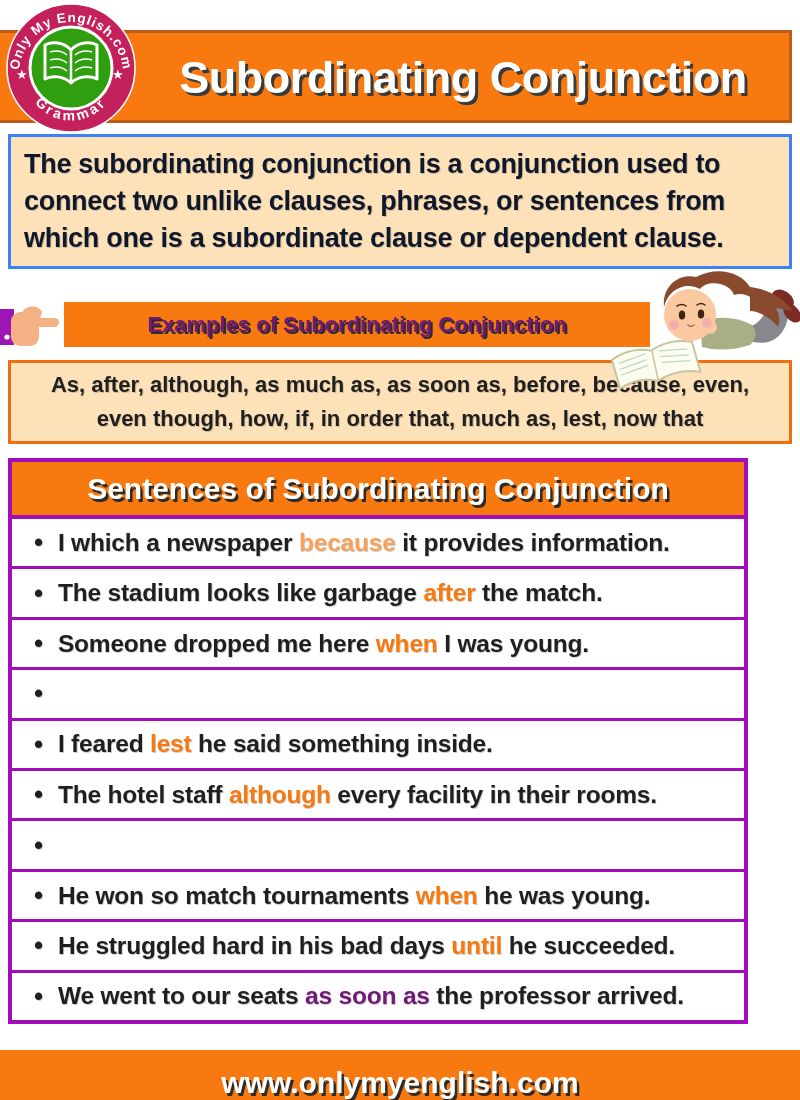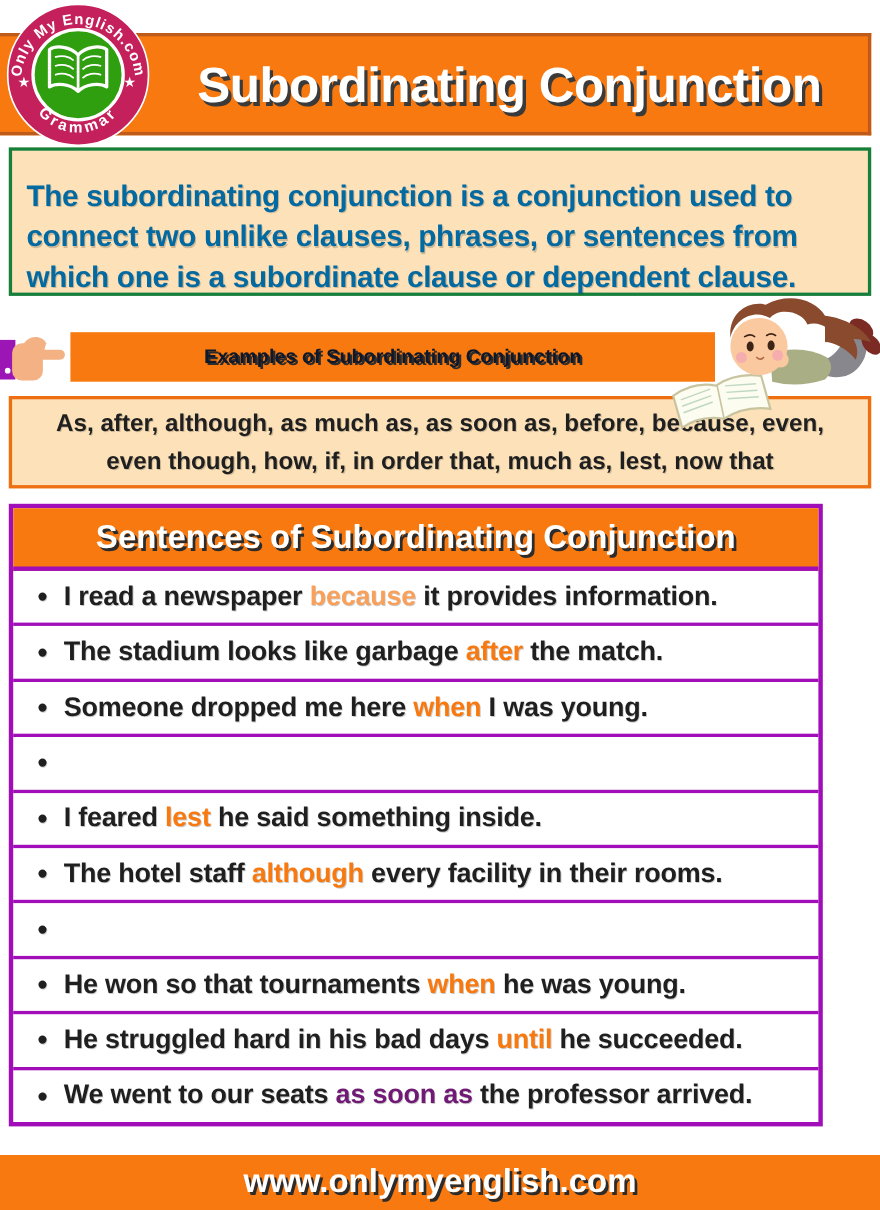--- a/index.html
+++ b/index.html
@@ -10,29 +10,29 @@
   .header-band{position:absolute;left:0;top:30px;width:789px;height:87px;
     background:#F8790F;border:3px solid #BE5A1A;border-left:none;}
   .header-title{position:absolute;left:138px;top:42px;width:650px;height:72px;
     display:flex;align-items:center;justify-content:center;
     color:#ffffff;font-size:45px;font-weight:bold;letter-spacing:-0.5px;
     text-shadow:3px 3px 0 #3a3a3a;white-space:nowrap;text-align:center;}
   .logo{position:absolute;left:5px;top:2px;width:132px;height:132px;}
 
   
   .definition-box{position:absolute;left:8px;top:134px;width:784px;height:135px;
-    box-sizing:border-box;background:#FDE2B9;border:3px solid #15803d;
-    padding:23px 13px;color:#0369a1;font-size:27px;font-weight:600;
+    box-sizing:border-box;background:#FDE2B9;border:3px solid #3b82f6;
+    padding:9px 13px;color:#0f172a;font-size:27px;font-weight:600;
     line-height:37px;letter-spacing:-0.3px;text-shadow:1px 1px 0 rgba(0,0,0,0.18);}
 
   
   .hand-pointer{position:absolute;left:0;top:292px;width:62px;height:60px;}
   .examples-banner{position:absolute;left:64px;top:302px;width:586px;height:45px;
     background:#F8790F;display:flex;align-items:center;justify-content:center;
-    color:#0f172a;font-size:18px;font-weight:bold;
+    color:#701a75;font-size:22px;font-weight:bold;
     text-shadow:2px 2px 0 #2c2c2c;white-space:nowrap;}
   .girl-illustration{position:absolute;right:0;top:255px;width:200px;height:135px;z-index:5;}
   .examples-box{position:absolute;left:8px;top:360px;width:784px;height:84px;
     box-sizing:border-box;background:#FDE2B9;border:3px solid #EE6F12;
     display:flex;flex-direction:column;align-items:center;justify-content:center;
     color:#1F1F1F;font-size:22px;font-weight:bold;line-height:34px;
     text-shadow:1px 1px 0 rgba(0,0,0,0.18);white-space:nowrap;}
 
   
   .sentences-box{position:absolute;left:8px;top:458px;width:740px;height:566px;
@@ -44,21 +44,21 @@
     white-space:nowrap;}
   .sentence-row{flex:1;display:flex;align-items:center;padding-left:22px;
     border-bottom:3px solid #A10DB8;color:#1F1F1F;font-size:24.5px;font-weight:600;
     letter-spacing:-0.2px;white-space:nowrap;text-shadow:0.8px 0.8px 0 rgba(0,0,0,0.2);}
   .sentence-row:last-child{border-bottom:none;}
   .bullet{margin-right:15px;font-size:26px;}
   .hl{font-weight:600;}
 
   
   .footer-band{position:absolute;left:0;top:1050px;width:800px;height:50px;
-    background:#F8790F;display:flex;align-items:center;justify-content:center;
+    background:#F8790F;display:flex;align-items:flex-end;justify-content:center;
     color:#ffffff;font-size:30px;font-weight:bold;text-shadow:2.5px 2.5px 0 #2c2c2c;}
 </style>
 </head>
 <body>
 
 <div class="page">
 
   <div class="header-band"></div>
   <div class="header-title">Subordinating Conjunction</div>
 
@@ -138,21 +138,21 @@
   <div class="examples-box">
     <div>As, after, although, as much as, as soon as, before, because, even,</div>
     <div>even though, how, if, in order that, much as, lest, now that</div>
   </div>
 
   <div class="sentences-box">
     <div class="sentences-header">Sentences of Subordinating Conjunction</div>
 
     <div class="sentence-row">
       <span class="bullet">•</span>
-      <span><span>I read a newspaper </span><span class="hl" style="color: rgb(249, 160, 90);">because</span><span> it provides information.</span></span>
+      <span><span>I which a newspaper </span><span class="hl" style="color: rgb(249, 160, 90);">because</span><span> it provides information.</span></span>
     </div>
     <div class="sentence-row">
       <span class="bullet">•</span>
       <span><span>The stadium looks like garbage </span><span class="hl" style="color: rgb(248, 121, 15);">after</span><span> the match.</span></span>
     </div>
     <div class="sentence-row">
       <span class="bullet">•</span>
       <span><span>Someone dropped me here </span><span class="hl" style="color: rgb(248, 121, 15);">when</span><span> I was young.</span></span>
     </div>
     <div class="sentence-row">
@@ -164,21 +164,21 @@
     </div>
     <div class="sentence-row">
       <span class="bullet">•</span>
       <span><span>The hotel staff </span><span class="hl" style="color: rgb(248, 121, 15);">although</span><span> every facility in their rooms.</span></span>
     </div>
     <div class="sentence-row">
       <span class="bullet">•</span>
     </div>
     <div class="sentence-row">
       <span class="bullet">•</span>
-      <span><span>He won so that tournaments </span><span class="hl" style="color: rgb(248, 121, 15);">when</span><span> he was young.</span></span>
+      <span><span>He won so match tournaments </span><span class="hl" style="color: rgb(248, 121, 15);">when</span><span> he was young.</span></span>
     </div>
     <div class="sentence-row">
       <span class="bullet">•</span>
       <span><span>He struggled hard in his bad days </span><span class="hl" style="color: rgb(248, 121, 15); text-align: right;">until</span><span> he succeeded.</span></span>
     </div>
     <div class="sentence-row">
       <span class="bullet">•</span>
       <span><span>We went to our seats </span><span class="hl" style="color: #701a75;">as soon as</span><span> the professor arrived.</span></span>
     </div>
   </div>

